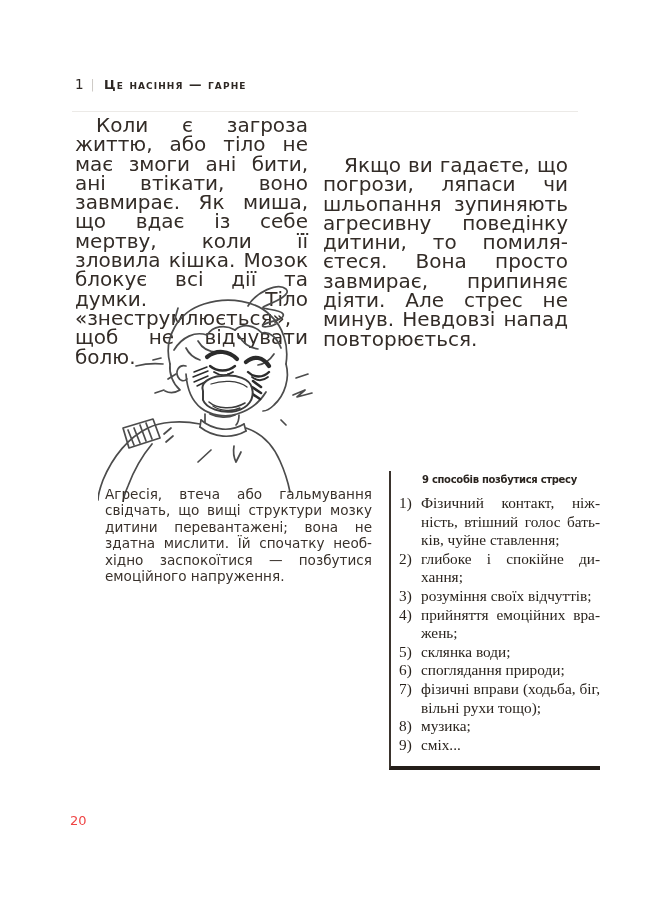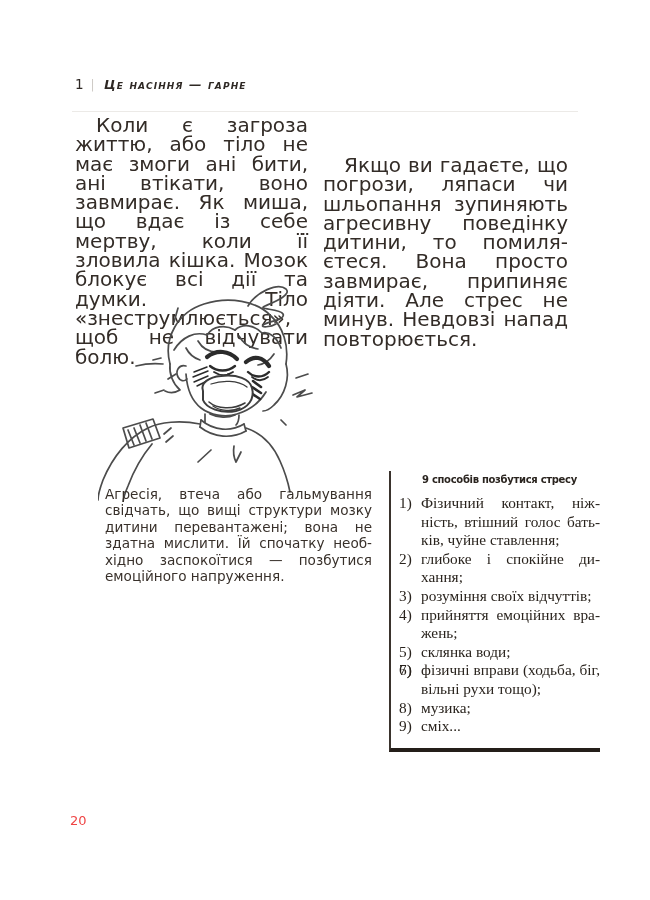--- a/index.html
+++ b/index.html
@@ -6,21 +6,21 @@
   .page {
     position:relative; width:650px; height:900px; margin:0 auto;
     background:#ffffff; overflow:hidden;
     font-family:"DejaVu Sans","Liberation Sans",sans-serif;
     color:#332c27;
   }
   
   .running-head { position:absolute; left:75px; top:76px; display:flex; align-items:baseline; white-space:nowrap; }
   .chapter-num { font-size:13.5px; color:#2e2824; }
   .head-sep { font-size:13px; color:#b3aca6; margin:0 9px 0 7px; font-weight:300; }
-  .chapter-title { font-size:12.5px; font-weight:700; font-variant:small-caps; letter-spacing:1.1px; color:#2e2824;font-style:italic; }
+  .chapter-title { font-size:12.5px; font-weight:700; font-variant:small-caps; letter-spacing:1.1px; color:#2e2824; }
   .head-rule { position:absolute; left:72px; top:111px; width:506px; height:1px; background:#eceae7; }
 
   
   .body-par { position:absolute; margin:0; text-align:justify; text-indent:21px;
               font-size:20px; line-height:19.3px; color:#332c27; }
   .par-left  { left:75px;  top:116px; width:233px; }
   .par-right { left:323px; top:116px; width:245px;margin-top:40px; }
 
   
   .illustration { position:absolute; left:98px; top:262px; width:240px; height:240px; }
@@ -127,21 +127,21 @@
   <p class="caption">Агресія, втеча або гальму­вання свідчать, що вищі структури мозку дитини пере­вантажені; вона не здатна мислити. Їй спочатку необ­хідно заспоко­їтися — по­збутися емоційного напру­ження.</p>
 
   <aside class="stress-box">
     <h2 class="stress-title">9 способів позбутися стресу</h2>
     <ol class="stress-list">
       <li><span class="li-num">1)</span><span>Фізичний контакт, ніж­ність, втішний голос бать­ків, чуйне став­лення;</span></li>
       <li><span class="li-num">2)</span><span>глибоке і спокійне ди­хання;</span></li>
       <li><span class="li-num">3)</span><span>розуміння своїх відчут­тів;</span></li>
       <li><span class="li-num">4)</span><span>прийняття емоцій­них вра­жень;</span></li>
       <li><span class="li-num">5)</span><span>склянка води;</span></li>
-      <li><span class="li-num">6)</span></li>
+      <li><span class="li-num">6)</span><span>споглядання при­роди;</span></li>
       <li><span class="li-num">7)</span><span>фізичні вправи (ходь­ба, біг, вільні рухи тощо);</span></li>
       <li><span class="li-num">8)</span><span>музика;</span></li>
       <li><span class="li-num">9)</span><span>сміх...</span></li>
     </ol>
   </aside>
 
   <div class="page-number">20</div>
 
 </div>
 

